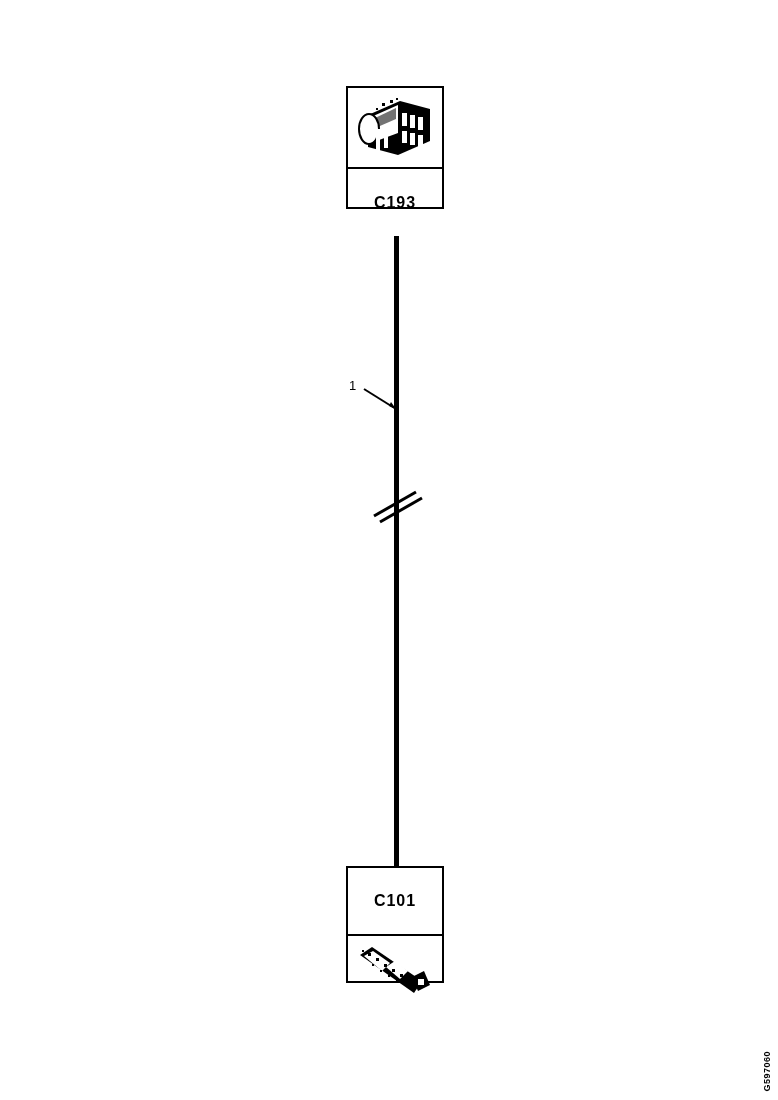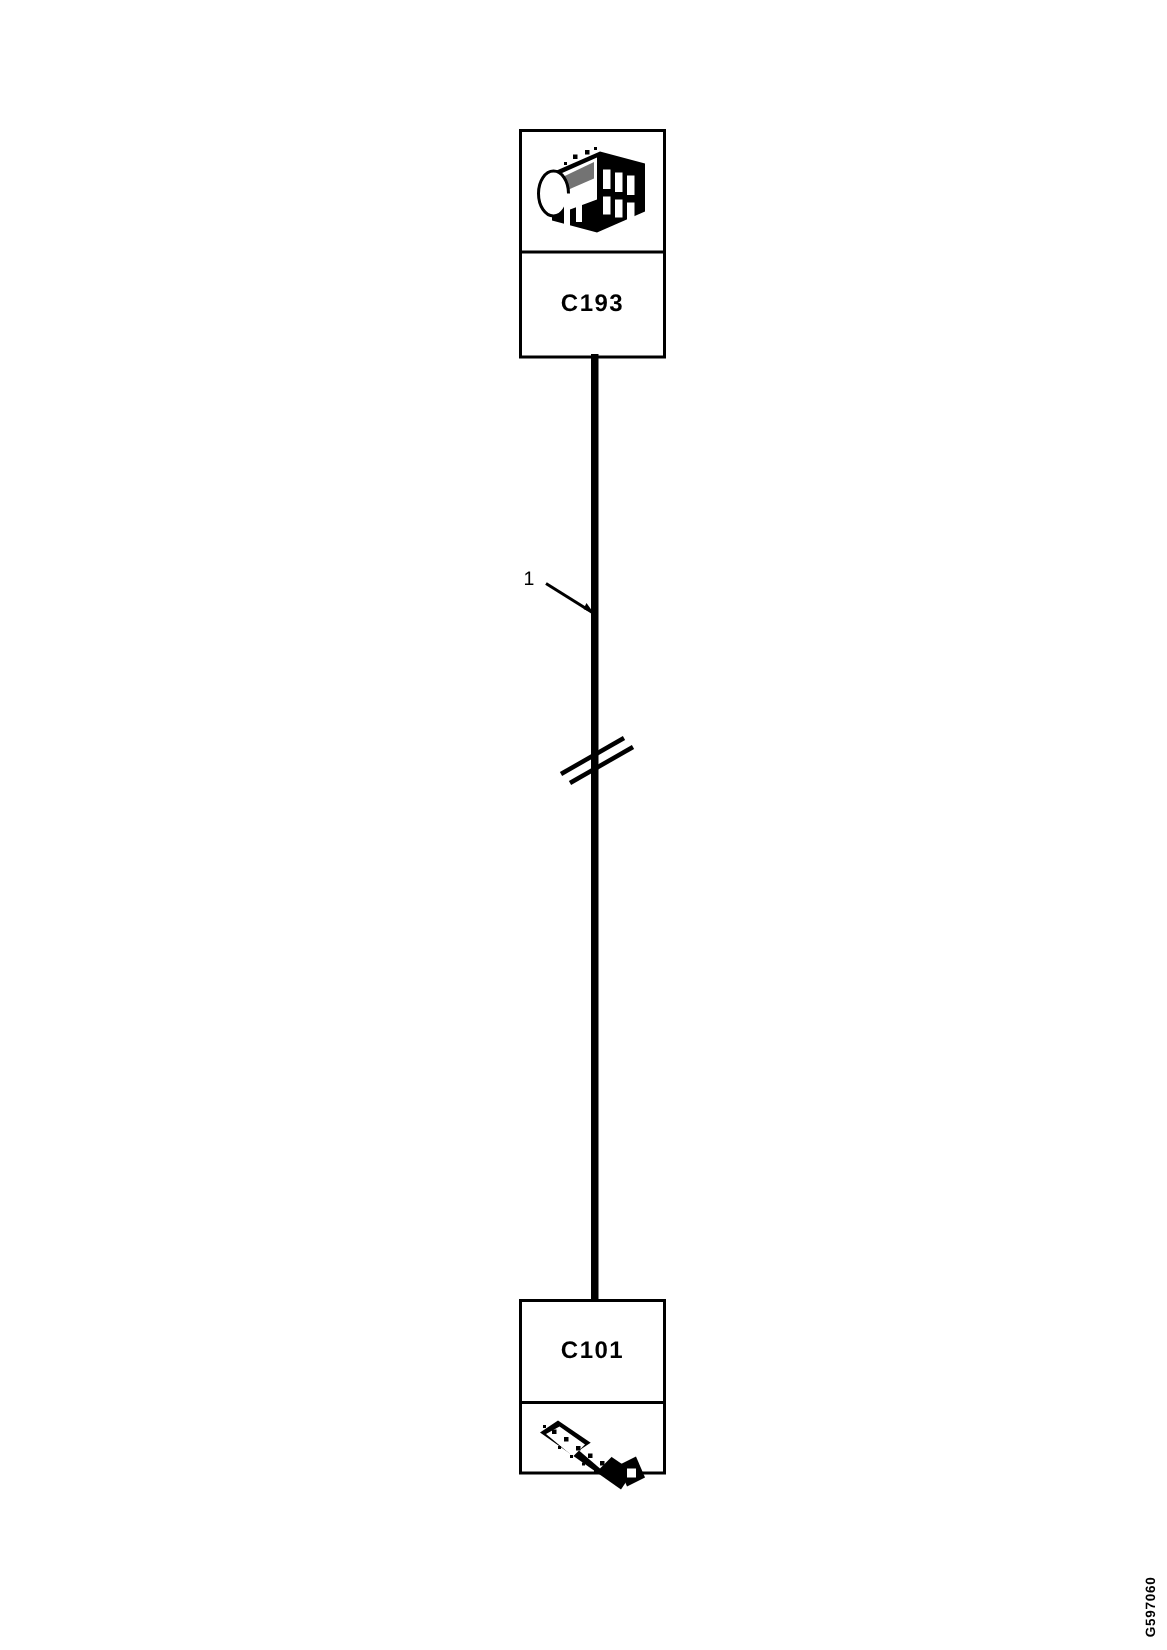--- a/index.html
+++ b/index.html
@@ -25,21 +25,21 @@
   .connector-block {
     position: absolute;
     border: 2px solid #000000;
     box-sizing: border-box;
     background: #ffffff;
   }
   #connector-top-block {
     left: 346px;
     top: 86px;
     width: 98px;
-    height: 153px;
+    height: 123px;
   }
   #connector-bottom-block {
     left: 346px;
     top: 866px;
     width: 98px;
     height: 117px;
   }
   .block-divider {
     position: absolute;
     left: 0;

